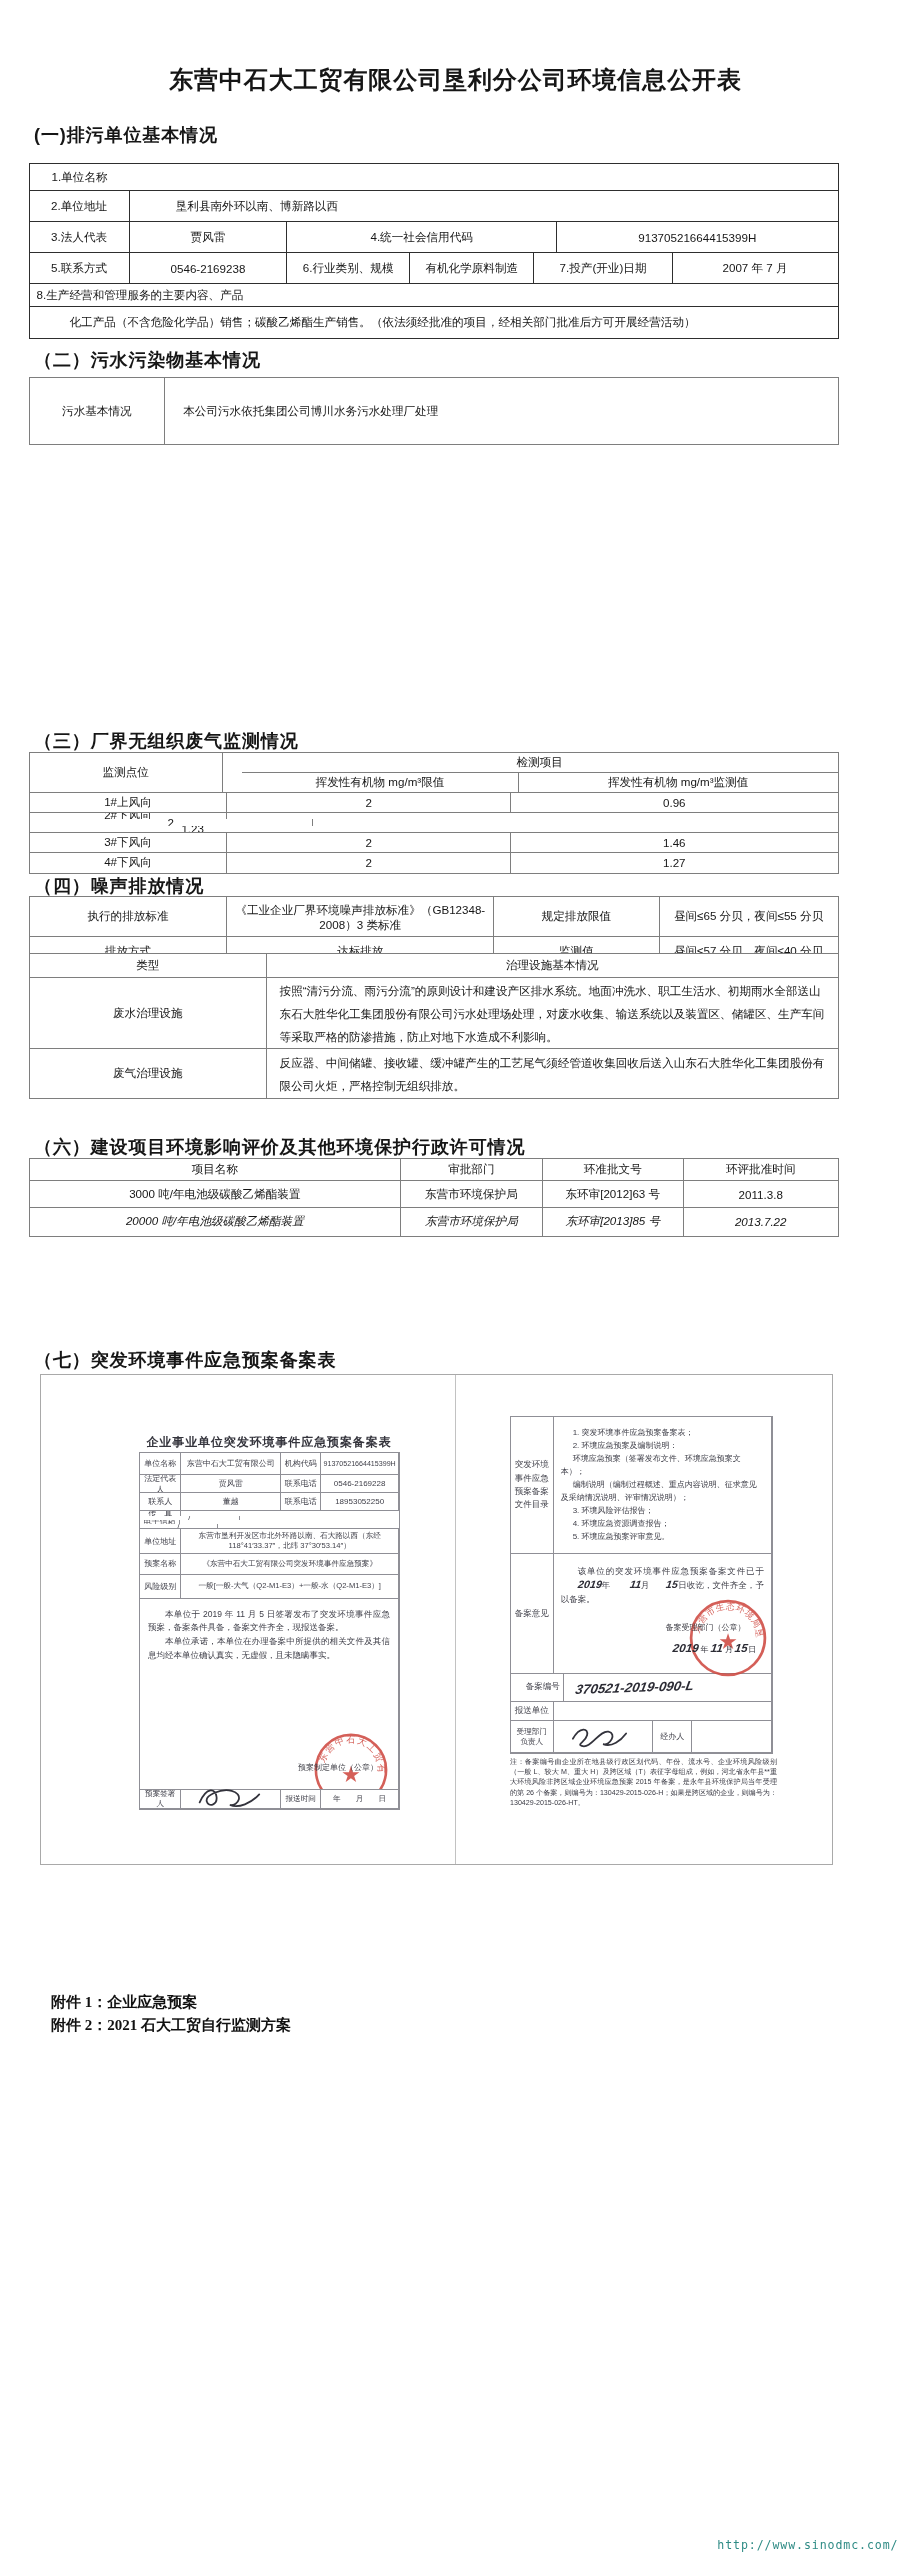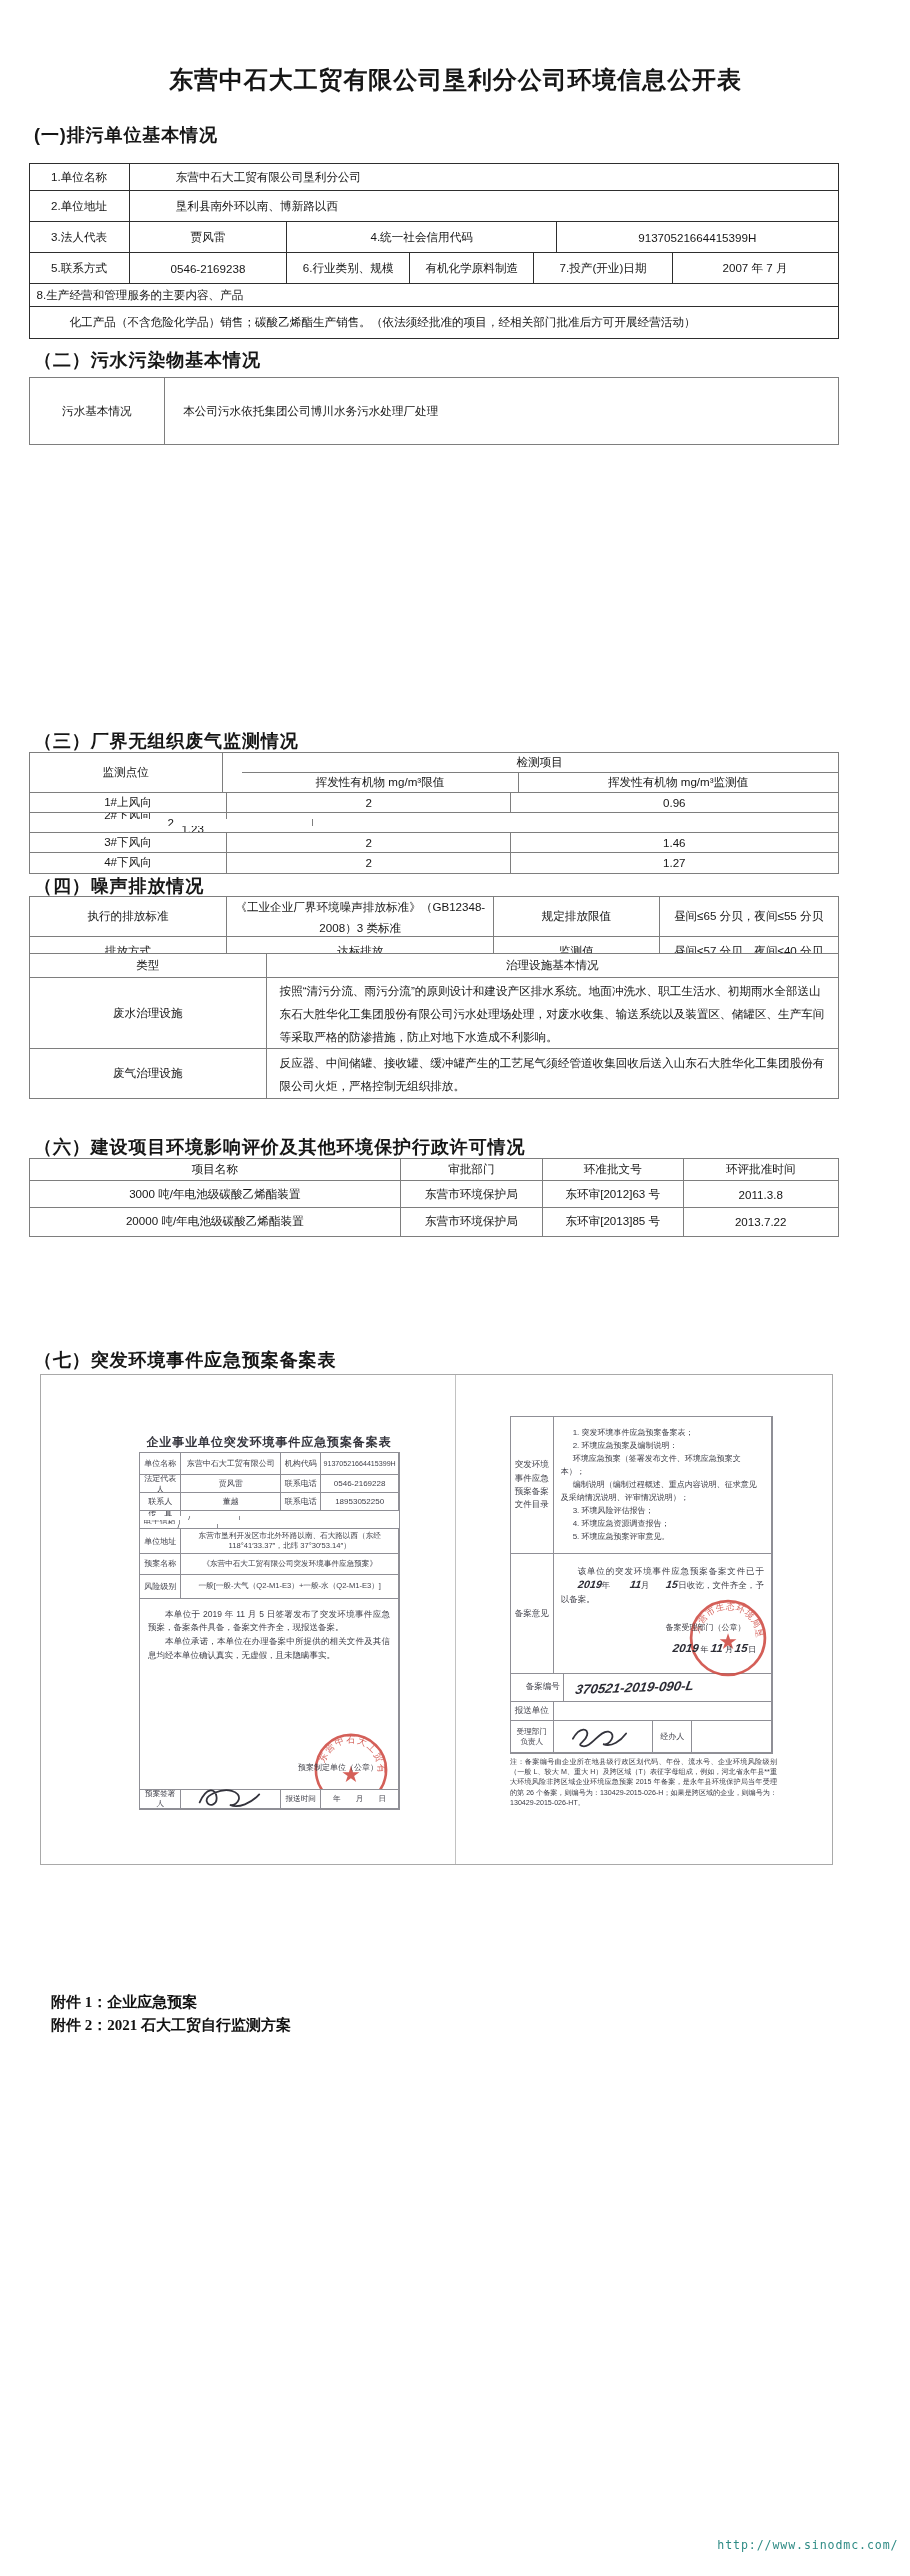--- a/index.html
+++ b/index.html
@@ -66,21 +66,20 @@
 <body>
 
 <div id="page">
 
   <div class="abs doc-title">东营中石大工贸有限公司垦利分公司环境信息公开表</div>
 
   <div class="abs sec-h" style="top:123px;">(一)排污单位基本情况</div>
   <div class="abs gtable dark" style="left:28.5px;top:163px;width:810px;">
     <div class="tr thick" style="height:27px;">
       <div class="td" style="width:12.4%;">1.单位名称</div>
-      <div class="td left-al pad52" style="width:87.6%;">东营中石大工贸有限公司垦利分公司</div>
     </div>
     <div class="tr thick" style="height:31px;">
       <div class="td" style="width:12.4%;">2.单位地址</div>
       <div class="td left-al pad52" style="width:87.6%;">垦利县南外环以南、博新路以西</div>
     </div>
     <div class="tr" style="height:31px;">
       <div class="td" style="width:12.4%;">3.法人代表</div>
       <div class="td" style="width:19.5%;">贾风雷</div>
       <div class="td" style="width:33.4%;">4.统一社会信用代码</div>
       <div class="td" style="width:34.7%;">91370521664415399H</div>
@@ -140,21 +139,21 @@
       <div class="td" style="width:24.5%;">4#下风向</div>
       <div class="td" style="width:35.1%;">2</div>
       <div class="td" style="width:40.4%;">1.27</div>
     </div>
   </div>
 
   <div class="abs sec-h" style="top:874px;">（四）噪声排放情况</div>
   <div class="abs gtable" style="left:28.5px;top:896px;width:810px;">
     <div class="tr" style="height:40px;">
       <div class="td" style="width:24.5%;">执行的排放标准</div>
-      <div class="td" style="width:33%;line-height:21px;">《工业企业厂界环境噪声排放标准》（GB12348-2008）3 类标准</div>
+      <div class="td" style="width:33%;line-height:15px;">《工业企业厂界环境噪声排放标准》（GB12348-2008）3 类标准</div>
       <div class="td" style="width:20.5%;">规定排放限值</div>
       <div class="td" style="width:22%;">昼间≤65 分贝，夜间≤55 分贝</div>
     </div>
     <div class="tr" style="height:29px;">
       <div class="td" style="width:24.5%;">排放方式</div>
       <div class="td" style="width:33%;">达标排放</div>
       <div class="td" style="width:20.5%;">监测值</div>
       <div class="td" style="width:22%;">昼间≤57 分贝，夜间≤40 分贝</div>
     </div>
   </div>
@@ -182,21 +181,21 @@
       <div class="td" style="width:17.5%;">审批部门</div>
       <div class="td" style="width:17.5%;">环准批文号</div>
       <div class="td" style="width:19%;">环评批准时间</div>
     </div>
     <div class="tr" style="height:27px;">
       <div class="td" style="width:46%;">3000 吨/年电池级碳酸乙烯酯装置</div>
       <div class="td" style="width:17.5%;">东营市环境保护局</div>
       <div class="td" style="width:17.5%;">东环审[2012]63 号</div>
       <div class="td" style="width:19%;">2011.3.8</div>
     </div>
-    <div class="tr" style="height:27.6px;">
+    <div class="tr" style="height:27.6px;font-style:italic;">
       <div class="td" style="width:46%;">20000 吨/年电池级碳酸乙烯酯装置</div>
       <div class="td" style="width:17.5%;">东营市环境保护局</div>
       <div class="td" style="width:17.5%;">东环审[2013]85 号</div>
       <div class="td" style="width:19%;">2013.7.22</div>
     </div>
   </div>
 
   <div class="abs sec-h" style="top:1348px;">（七）突发环境事件应急预案备案表</div>
 
   <div class="abs cert-wrap">

